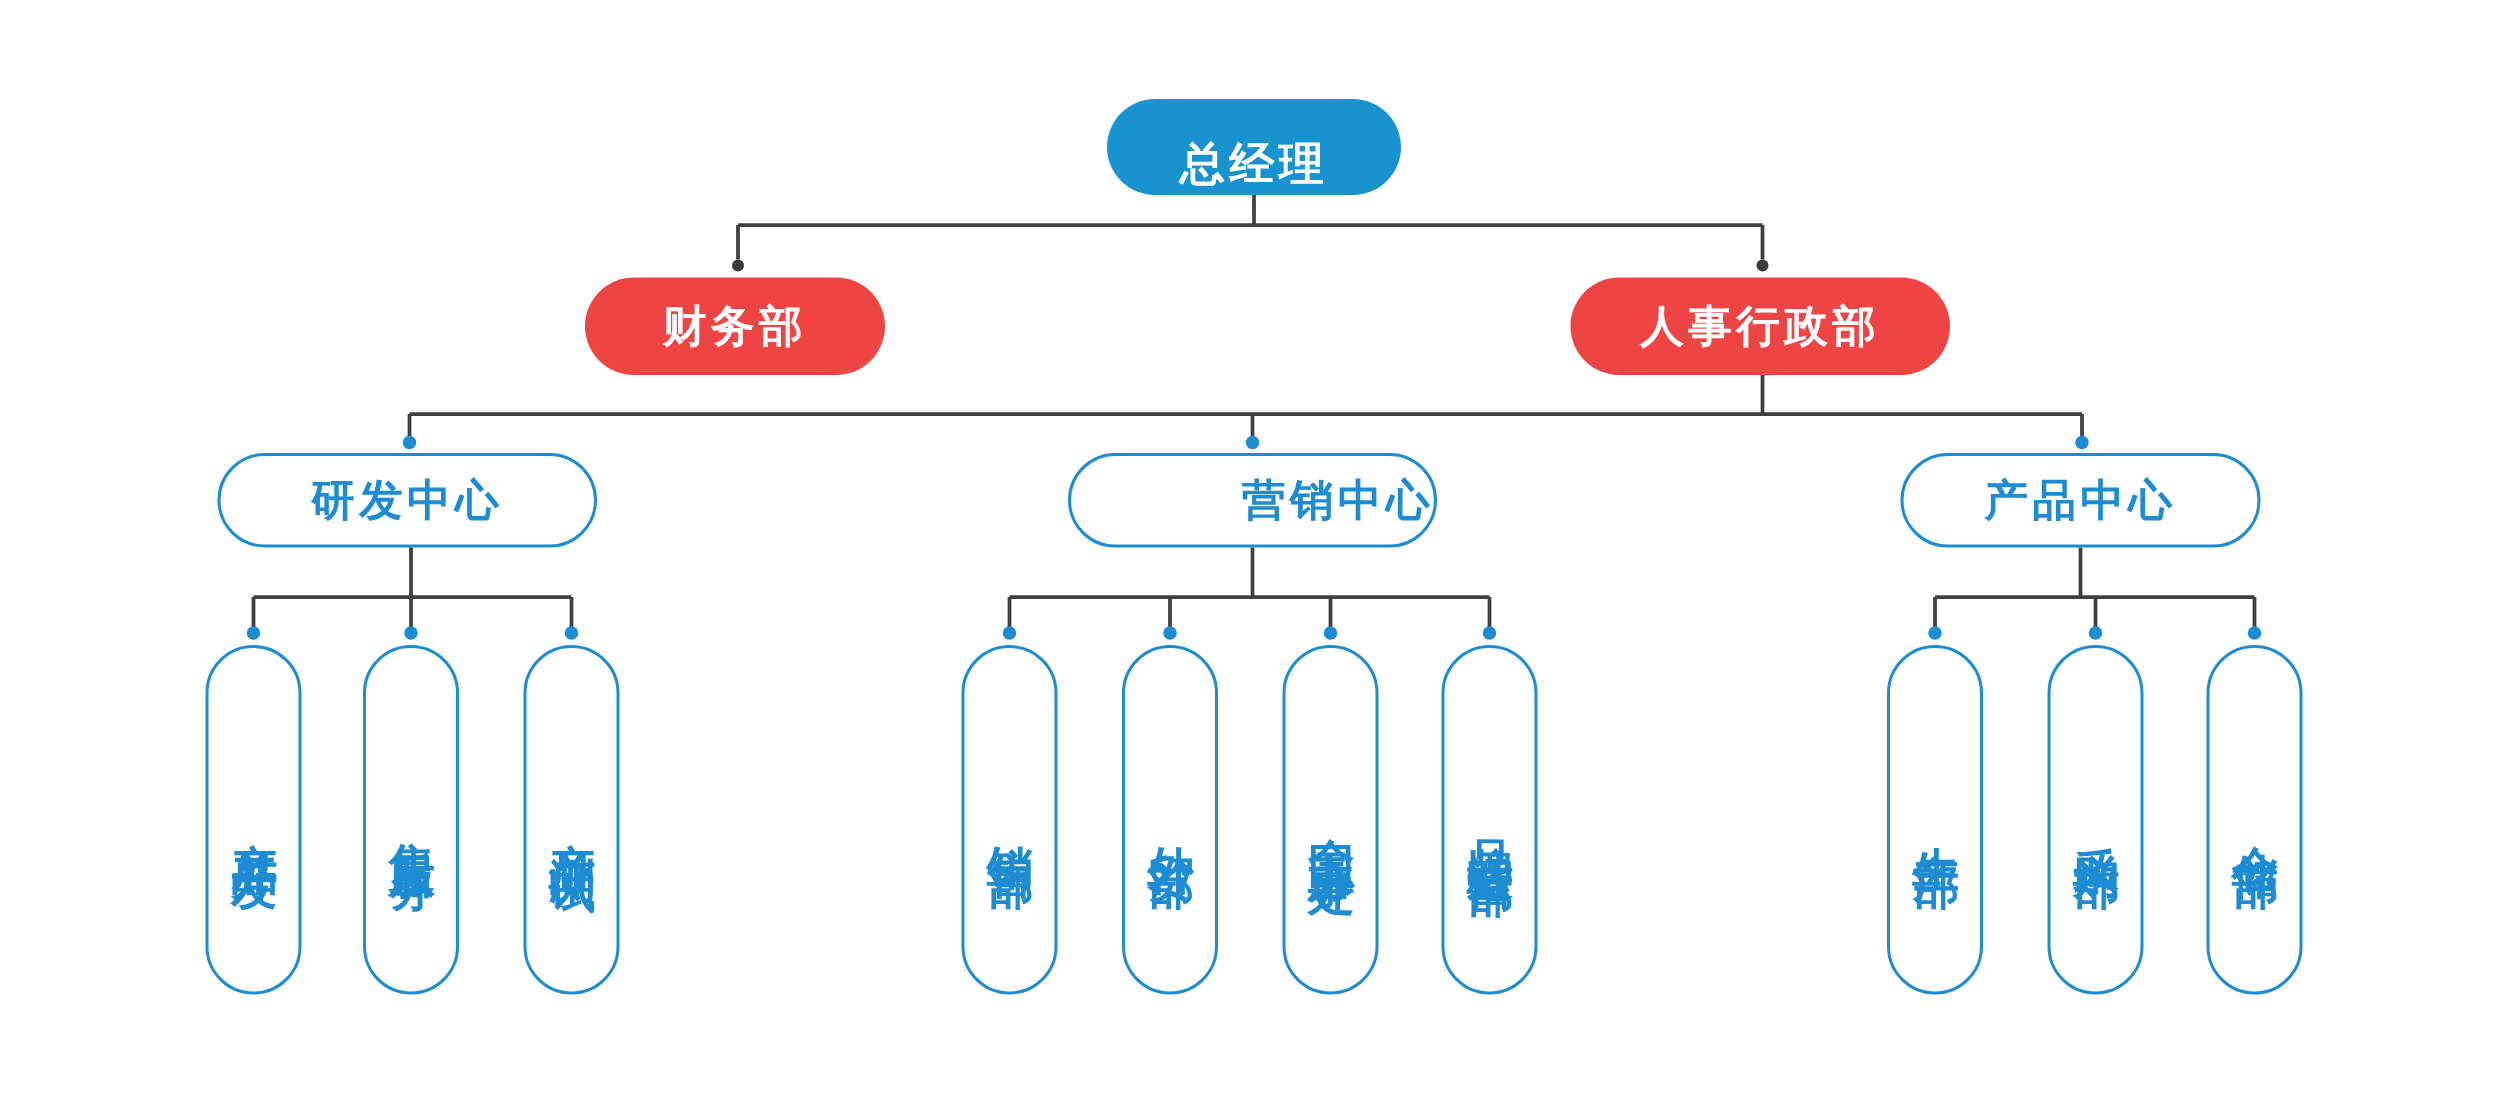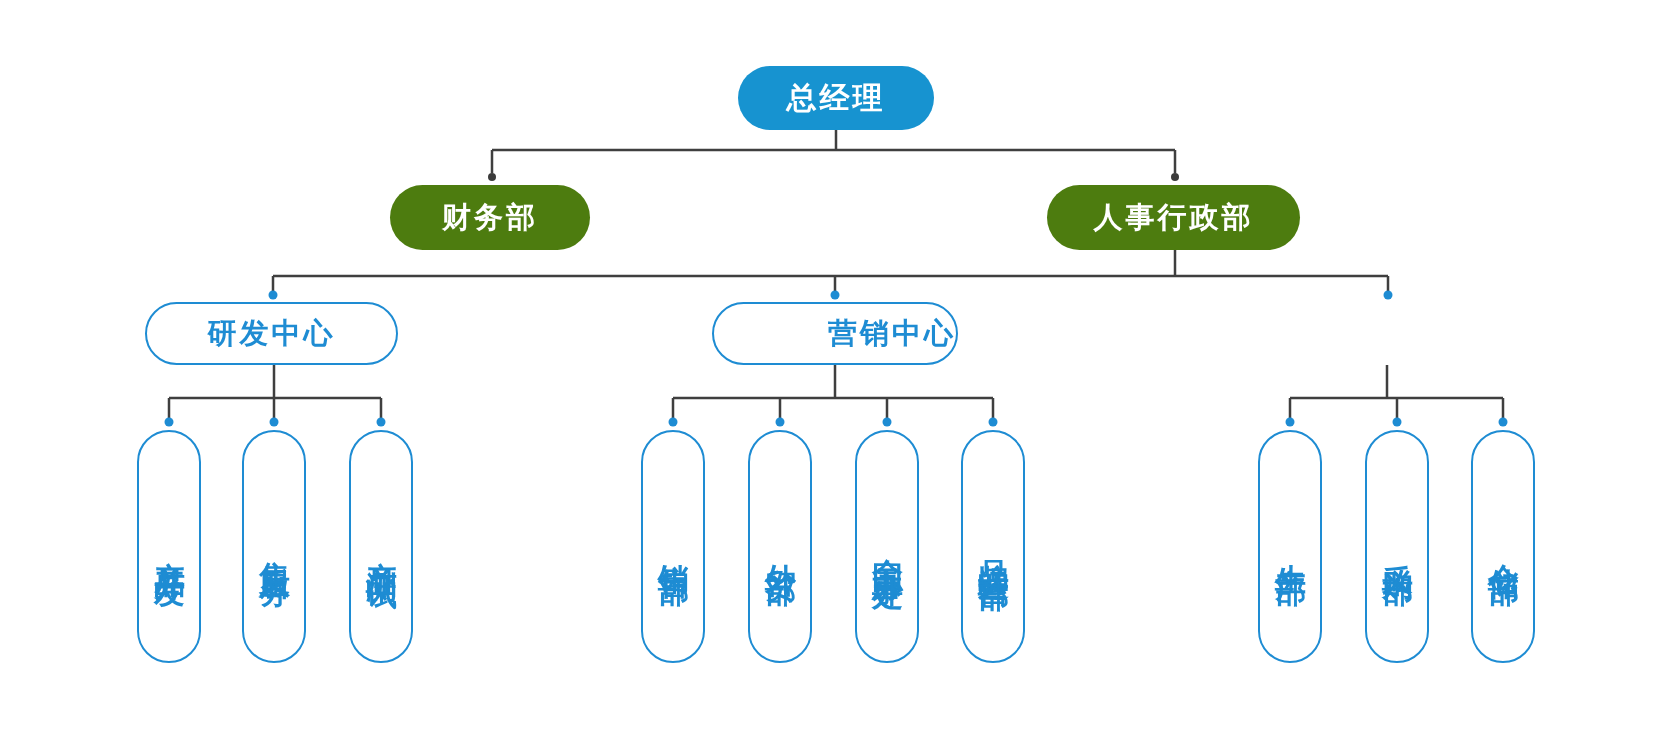--- a/index.html
+++ b/index.html
@@ -30,21 +30,21 @@
     font-weight: 700;
   }
   .lv1 {
     background: #1793D0;
     color: #ffffff;
     border-radius: 34px;
     font-size: 30px;
     letter-spacing: 3px;
   }
   .lv2 {
-    background: #4d7c0f;
+    background: #ef4444;
     color: #ffffff;
     border-radius: 34px;
     font-size: 29px;
     letter-spacing: 3px;
   }
   .lv3 {
     background: #ffffff;
     color: #1E8CD3;
     border: 2.5px solid #1E8CD3;
     border-radius: 34px;
@@ -92,36 +92,39 @@
     <circle cx="381" cy="422" r="4.5" fill="#1E8CD3"></circle>
     <circle cx="673" cy="422" r="4.5" fill="#1E8CD3"></circle>
     <circle cx="780" cy="422" r="4.5" fill="#1E8CD3"></circle>
     <circle cx="887" cy="422" r="4.5" fill="#1E8CD3"></circle>
     <circle cx="993" cy="422" r="4.5" fill="#1E8CD3"></circle>
     <circle cx="1290" cy="422" r="4.5" fill="#1E8CD3"></circle>
     <circle cx="1397" cy="422" r="4.5" fill="#1E8CD3"></circle>
     <circle cx="1503" cy="422" r="4.5" fill="#1E8CD3"></circle>
   </svg>
 
-  <div class="node lv1" style="left:738px; top:66px; width:196px; height:64px;">
+  <div class="node lv1" style="left:738px; top:66px; width:196px; height:64px;align-items:flex-end;">
     <span class="lbl">总经理</span>
   </div>
 
   <div class="node lv2" style="left:390px; top:185px; width:200px; height:65px;">
     <span class="lbl">财务部</span>
   </div>
   <div class="node lv2" style="left:1047px; top:185px; width:253px; height:65px;">
     <span class="lbl">人事行政部</span>
   </div>
 
   <div class="node lv3" style="left:145px; top:302px; width:253px; height:63px;">
     <span class="lbl">研发中心</span>
   </div>
   <div class="node lv3" style="left:712px; top:302px; width:246px; height:63px;justify-content:flex-end;">
     <span class="lbl">营销中心</span>
+  </div>
+  <div class="node lv3" style="left:1267px; top:302px; width:240px; height:63px;">
+    <span class="lbl">产品中心</span>
   </div>
 
   <div class="node lv4" style="left:137px; top:430px; width:64px; height:233px;">
     <span class="lbl">产品开发</span>
   </div>
   <div class="node lv4" style="left:242px; top:430px; width:64px; height:233px;">
     <span class="lbl">售后服务</span>
   </div>
   <div class="node lv4" style="left:349px; top:430px; width:64px; height:233px;">
     <span class="lbl">产品测试</span>

